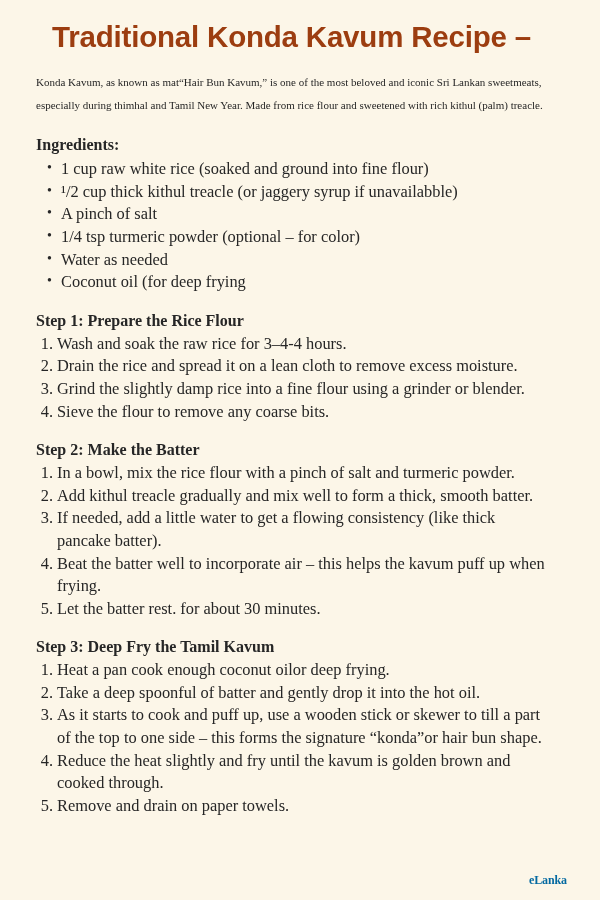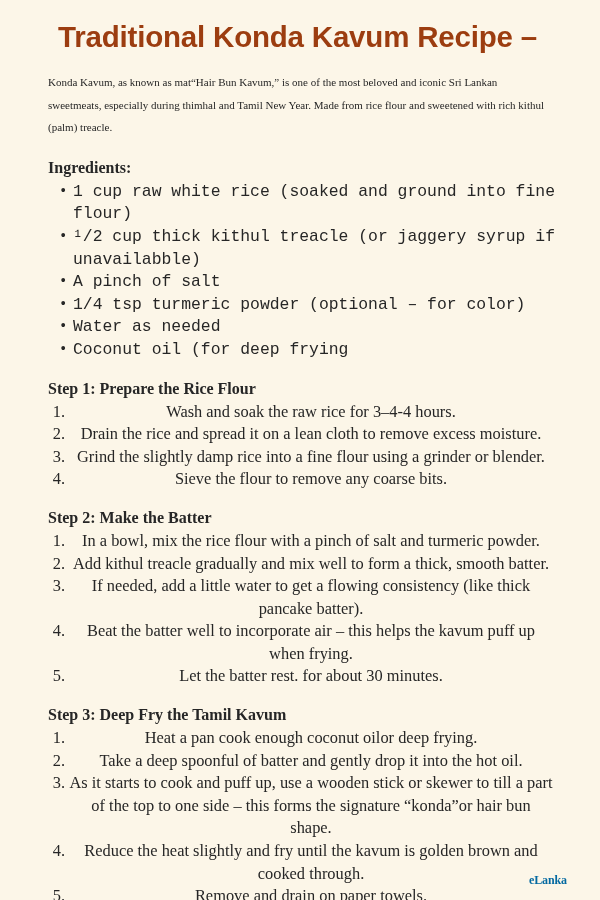--- a/index.html
+++ b/index.html
@@ -12,21 +12,21 @@
     background: #fcf6e8;
     font-family: "Liberation Serif", "DejaVu Serif", serif;
     color: #262626;
     overflow: hidden;
   }
   .page {
     position: relative;
     width: 587px;
     height: 900px;
     box-sizing: border-box;
-    padding: 10px 20px 0 48px;
+    padding: 10px 20px 0 36px;
   }
 
   
   .title {
     font-family: "Liberation Sans", "DejaVu Sans", sans-serif;
     font-weight: bold;
     color: #9c3d10;
     font-size: 29.5px;
     line-height: 37px;
     text-align: center;
@@ -61,21 +61,20 @@
   }
   .heading-step {
     margin-top: 16px;
   }
 
   
   ul.bullets {
     list-style: none;
     margin: 2px 0 0 0;
     padding: 0 0 0 10px;
-    font-family: Liberation Mono, monospace;
   }
   ul.bullets > li {
     position: relative;
     font-size: 16.4px;
     line-height: 22.6px;
     padding-left: 15px;
   }
   ul.bullets > li::before {
     content: "\2022";
     position: absolute;
@@ -91,21 +90,20 @@
     margin: 1px 0 0 0;
     padding: 0;
   }
   ol.steps > li {
     position: relative;
     counter-increment: stepnum;
     font-size: 16.4px;
     line-height: 22.6px;
     padding-left: 21px;
     padding-right: 14px;
-    text-align: center;
   }
   ol.steps > li::before {
     content: counter(stepnum) ".";
     position: absolute;
     left: 0;
     top: 0;
     width: 17px;
     text-align: right;
   }
 

